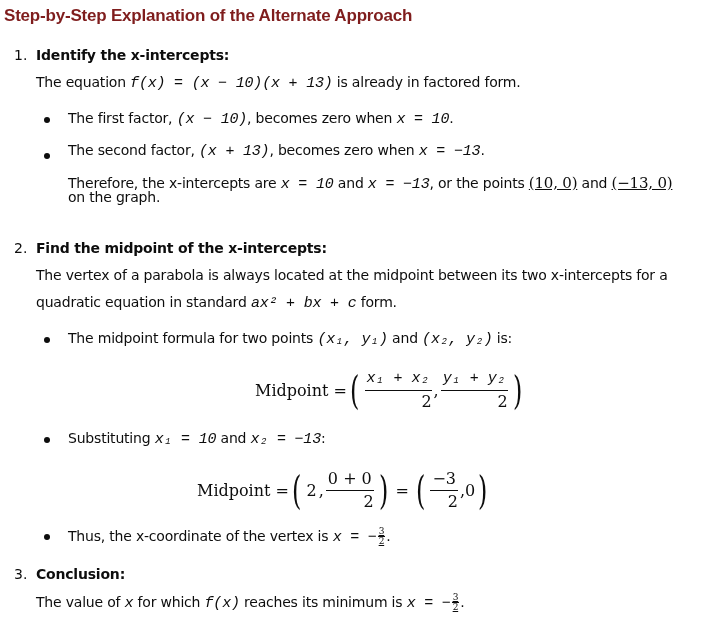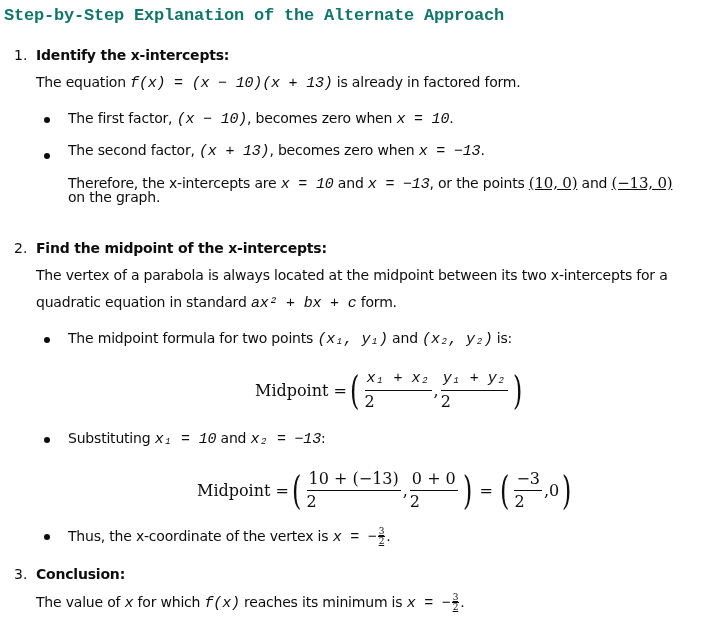--- a/index.html
+++ b/index.html
@@ -4,38 +4,38 @@
 <style>
   html, body { margin: 0; padding: 0; background: #ffffff; }
   body {
     width: 711px; height: 632px; overflow: hidden;
     font-family: "DejaVu Sans", sans-serif;
     color: #0d0d0d;
     position: relative;
   }
   .title {
     position: absolute; left: 4px; top: 6px;
-    font-family: Liberation Mono, monospace;
+    font-family: Liberation Sans, sans-serif;
     font-size: 17px; font-weight: 600; letter-spacing: -0.2px;
-    color: #0f766e;
+    color: #7f1d1d;
     text-align: center;
   }
   .line { position: absolute; font-size: 14px; white-space: nowrap; letter-spacing: -0.2px; text-align: center; }
   .num { position: absolute; font-size: 14px; }
   .b { font-weight: 600; }
   .m { font-family: Liberation Mono, monospace; font-style: italic; font-size: 15px; }
   .mr { font-family: "DejaVu Serif", serif; font-size: 15px; font-style: normal; text-decoration: underline; }
   .bullet {
     position: absolute; width: 6px; height: 6px; border-radius: 50%; background: #0d0d0d;
   }
   .display {
     position: absolute; font-family: "DejaVu Serif", serif; font-size: 16px;
     display: flex; align-items: center; white-space: nowrap;
   }
-  .frac { display: inline-flex; flex-direction: column; align-items: flex-start; margin: 12px 2px; vertical-align: middle; }
+  .frac { display: inline-flex; flex-direction: column; align-items: flex-end; margin: 12px 2px; vertical-align: middle; }
   .frac .n { border-bottom: 1px solid #0d0d0d; padding: 0 2px 2px; line-height: 18px; }
   .frac .d { padding-top: 2px; line-height: 18px; }
   .paren { font-size: 40px; font-weight: 200; line-height: 1; transform: scaleX(0.6); display: inline-block; color: #0d0d0d; }
   .sfrac { display: inline-flex; flex-direction: column; align-items: center; font-size: 9px; line-height: 9px; vertical-align: middle; margin: 0 1px; }
   .sfrac .n { border-bottom: 1px solid #0d0d0d; padding: 0 1px; }
 </style>
 </head>
 <body>
 
 <div class="title">Step-by-Step Explanation of the Alternate Approach</div>
@@ -90,21 +90,20 @@
 
 <div class="bullet" style="left:44px;top:437px;"></div>
 <div class="line" style="left:68px;top:430px;">
   <span>Substituting </span><span class="m">x₁ = 10</span><span> and </span><span class="m">x₂ = −13</span><span>:</span>
 </div>
 
 <div class="display" style="left:197px;top:462px;height:56px;">
   <span>Midpoint =</span>
   <span class="paren">(</span>
   <span class="frac">
-      <span class="n">10 + (−13)</span>
       <span class="d">2</span>
     </span>
   <span>,</span>
   <span class="frac">
       <span class="n">0 + 0</span>
       <span class="d">2</span>
     </span>
   <span class="paren">)</span>
   <span style="margin:0 4px;">=</span>
   <span class="paren">(</span>

